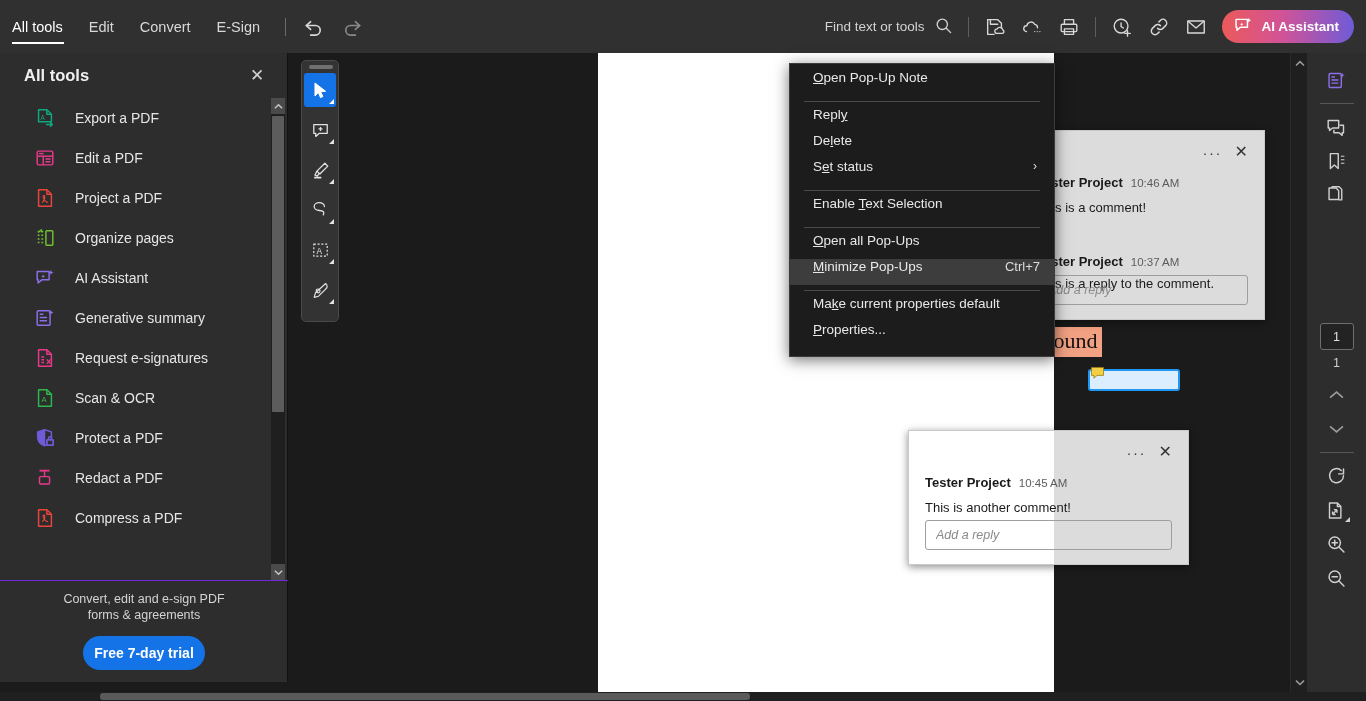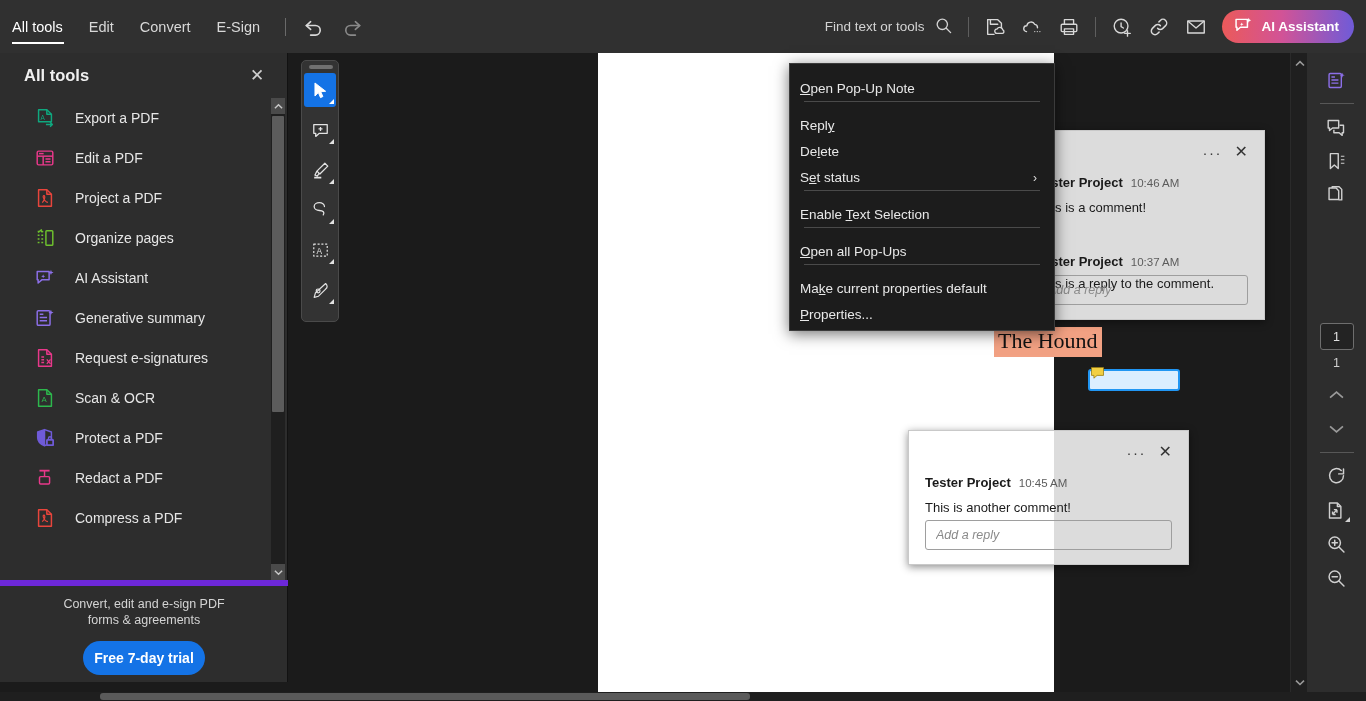--- a/index.html
+++ b/index.html
@@ -79,21 +79,21 @@
     display: flex; align-items: center; justify-content: center;
   }
   .sb-arrow.up { top: 0; } .sb-arrow.down { bottom: 0; }
   .sb-thumb {
     position: absolute; left: 1px; top: 18px; width: 12px; height: 296px;
     background: #5c5c5c; border-radius: 1px;
   }
 
   .sidebar-footer {
     position: absolute; left: 0; bottom: 0; width: 288px; height: 102px;
-    border-top: 6px solid #6d28d9;
+    border-top: 1px solid #6d28d9;
   }
   .promo-text {
     color: #d4d4d4; font-size: 12.5px; text-align: center; line-height: 16px;
     padding: 10px 58px 0 58px;
   }
   .trial-btn {
     display: block; margin: 13px auto 0 auto; width: 122px; height: 34px;
     border-radius: 17px; background: #1473e6; color: #fff;
     font-size: 14px; font-weight: bold; border: none;
     font-family: "Liberation Sans", sans-serif; cursor: default;
@@ -157,22 +157,22 @@
   .doc-sb-arrow.up { top: 2px; } .doc-sb-arrow.down { bottom: 2px; }
 
   
   .ctxmenu {
     position: absolute; left: 789px; top: 63px; width: 266px;
     background: #1c1c1c; border: 1px solid #3b3b3b;
     padding: 6px 0 8px 0; z-index: 50;
     box-shadow: 0 3px 14px rgba(0,0,0,.55);
   }
   .ctx-item {
-    position: relative; height: 26px; display: flex; align-items: flex-end;
-    padding: 0 14px 0 10px; color: #e8e8e8; font-size: 13.5px; cursor: default;
+    position: relative; height: 26px; display: flex; align-items: flex-start;
+    padding: 0 14px 0 23px; color: #e8e8e8; font-size: 13.5px; cursor: default;
   }
   .ctx-item.highlight { background: #3d3d3d; }
   .ctx-shortcut { position: absolute; right: 14px; color: #dcdcdc; font-size: 13px; }
   .ctx-arrow {
     position: absolute; right: 17px; color: #dcdcdc; font-size: 12px;
   }
   .ctx-sep { height: 1px; background: #4a4a4a; margin: 5px 14px 5px 14px; }
   .mn { text-decoration: underline; }
 
   
@@ -644,20 +644,24 @@
     <div class="ctx-sep"></div>
 
     <div class="ctx-item">
       <span>Enable <span class="mn">T</span>ext Selection</span>
     </div>
     <div class="ctx-sep"></div>
 
     <div class="ctx-item">
       <span><span class="mn">O</span>pen all Pop-Ups</span>
     </div>
+    <div class="ctx-item highlight">
+      <span><span class="mn">M</span>inimize Pop-Ups</span>
+      <span class="ctx-shortcut">Ctrl+7</span>
+    </div>
     <div class="ctx-sep"></div>
 
     <div class="ctx-item">
       <span>Ma<span class="mn">k</span>e current properties default</span>
     </div>
     <div class="ctx-item">
       <span><span class="mn">P</span>roperties...</span>
     </div>
   </div>
 

